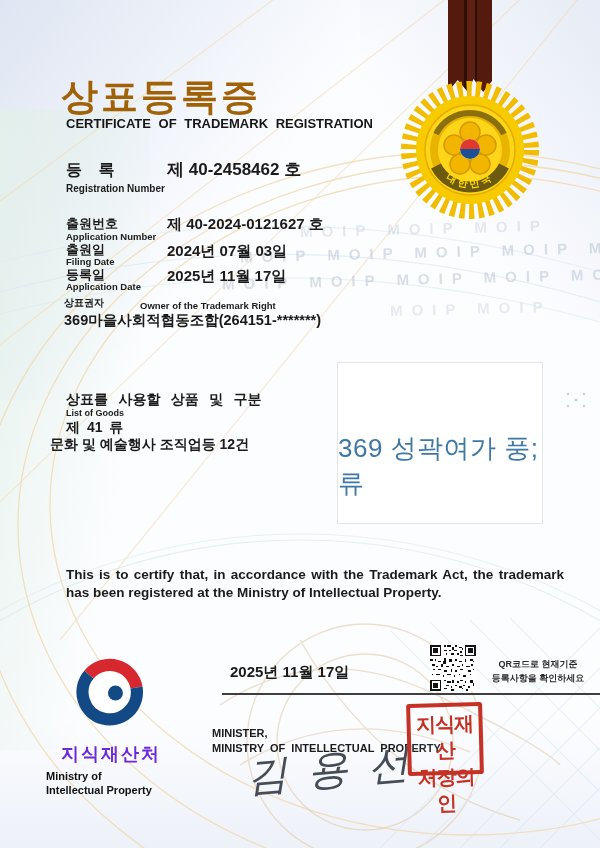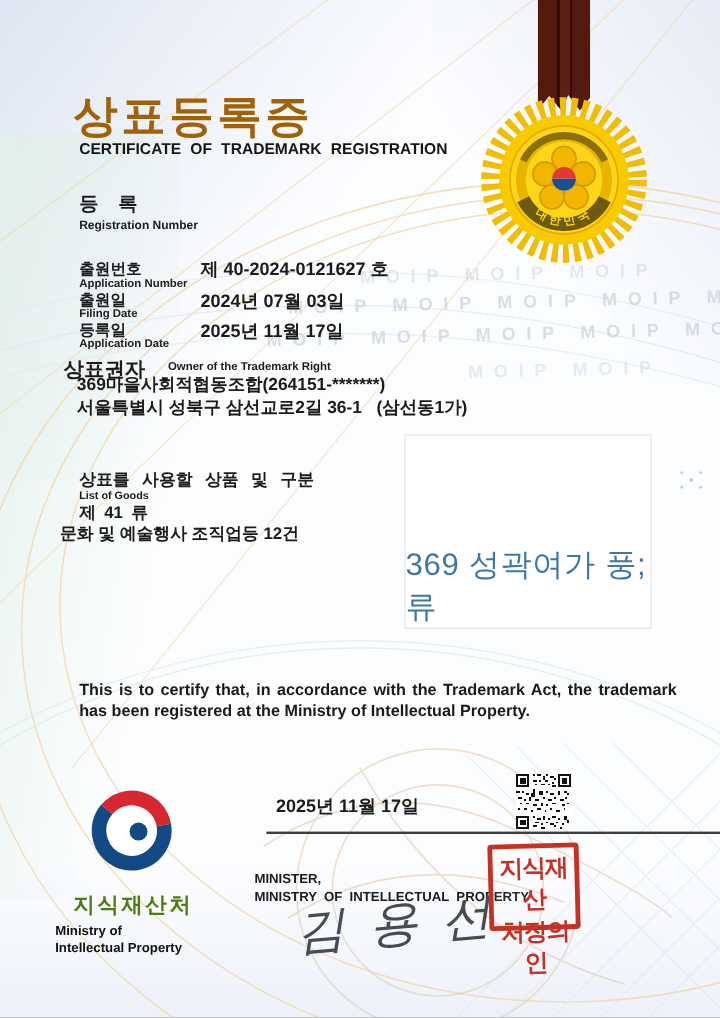--- a/index.html
+++ b/index.html
@@ -25,51 +25,51 @@
       opacity:.5;transform:rotate(-1.5deg);white-space:nowrap;}
   
   .title-ko{left:61px;top:72px;font-size:37px;font-weight:800;letter-spacing:3px;color:#a16207;}
   .title-en{left:66px;top:116px;font-size:13px;font-weight:700;word-spacing:4px;color:#161616;}
   .reg-label{left:66px;top:160px;font-size:16px;font-weight:700;letter-spacing:6px;}
   .reg-sub{left:66px;top:183px;font-size:10px;font-weight:600;}
   .reg-value{left:167px;top:158px;font-size:17px;font-weight:700;}
   .f-label{left:66px;font-size:13px;font-weight:700;}
   .f-sub{left:66px;font-size:9.5px;font-weight:600;color:#202020;}
   .f-value{left:167px;font-size:15px;font-weight:700;}
-  .owner-label{left:53px;top:296px;font-size:17px;font-weight:700;}
+  .owner-label{left:64px;top:296px;font-size:10px;font-weight:700;}
   .owner-sub{left:140px;top:300px;font-size:9.5px;font-weight:600;}
   .owner-name{left:64px;top:311px;font-size:14.5px;font-weight:700;}
   .owner-addr{left:64px;top:330px;font-size:14.5px;font-weight:700;white-space:pre-wrap;}
   .goods-label{left:66px;top:391px;font-size:14px;font-weight:600;word-spacing:2px;font-family:Liberation Mono, monospace;}
   .goods-sub{left:66px;top:408px;font-size:9px;font-weight:600;}
   .goods-class{left:66px;top:419px;font-size:14px;font-weight:700;word-spacing:3px;}
   .goods-desc{left:50px;top:436px;font-size:14px;font-weight:700;}
   .tm-box{left:337px;top:362px;width:204px;height:160px;background:#ffffff;
-    border:1px solid #e4e5e8;display:flex;align-items:flex-end;justify-content:center;}
+    border:1px solid #e4e5e8;display:flex;align-items:center;justify-content:center;}
   .tm-text{margin-top:46px;font-size:26px;color:#3f78a4;font-weight:400;letter-spacing:.5px;}
   .stmt-ko{left:66px;top:539px;font-size:16px;font-weight:700;letter-spacing:-.4px;white-space:nowrap;}
   .stmt-en{left:66px;top:566px;width:498px;font-size:13.5px;font-weight:700;
     line-height:1.33;text-align:justify;}
   
   .issue-date{left:230px;top:663px;font-size:15px;font-weight:700;}
   .qr-caption{left:480px;top:658px;width:116px;font-size:9px;font-weight:700;
     text-align:center;line-height:1.55;white-space:pre-line;color:#2a2a2a;}
   .sig-rule{left:222px;top:693px;width:378px;height:2px;background:#3e3e3e;}
   .minister-title{left:228px;top:698px;font-size:23px;font-weight:800;letter-spacing:3px;}
   .minister-en{left:212px;top:726px;font-size:11px;font-weight:700;line-height:1.32;
     white-space:pre-line;word-spacing:3px;}
   .signature{left:246px;top:742px;font-size:41px;color:#454c55;
     font-family:"DejaVu Serif","Liberation Serif",serif;font-style:italic;
     letter-spacing:20px;transform:rotate(-5deg);z-index:3;}
   .seal{left:407px;top:703px;width:64px;height:58px;border:4px solid #c53225;border-radius:3px;
     color:#c53225;font-size:20px;font-weight:800;line-height:1.32;text-align:center;
     letter-spacing:-1px;padding:4px 2px 2px 2px;white-space:pre-line;
     transform:rotate(-1.5deg);z-index:5;background:rgba(255,255,255,.06);}
   .agency-name{left:46px;top:742px;width:130px;text-align:center;
-    font-size:18px;font-weight:700;letter-spacing:2px;color:#4d7c0f;}
+    font-size:18px;font-weight:700;letter-spacing:2px;color:#6d28d9;}
   .agency-en{left:46px;top:769px;width:130px;text-align:left;font-size:11px;
     font-weight:600;line-height:1.3;white-space:pre-line;color:#111;}
   .ribbon{left:448px;top:0;width:44px;height:92px;z-index:2;
     background:repeating-linear-gradient(90deg,#541a0e 0 16px,#2d0f08 16px 19px,#5d2012 19px 27px,#2d0f08 27px 29px,#541a0e 29px 44px);
     clip-path:polygon(0 0,100% 0,100% 88%,80% 100%,58% 86%,45% 100%,22% 87%,0 100%);}
   .medal{left:395px;top:75px;z-index:2;}
   .qr{left:430px;top:645px;}
   .logo{left:76px;top:658px;}
   .z2{z-index:2;}
 </style>
@@ -161,37 +161,37 @@
     <text font-size="10" font-weight="bold" fill="#ffd700" letter-spacing="3">
       <textPath href="#medalArc" startOffset="50%" text-anchor="middle">대한민국</textPath>
     </text>
   </svg>
 
   <div class="abs title-ko z2">상표등록증</div>
   <div class="abs title-en z2">CERTIFICATE OF TRADEMARK REGISTRATION</div>
 
   <div class="abs reg-label z2">등 록</div>
   <div class="abs reg-sub z2">Registration Number</div>
+  <div class="abs reg-value z2">제 40-2458462 호</div>
 
   <div class="abs f-label z2" style="top:215px;">출원번호</div>
   <div class="abs f-sub z2" style="top:231px;">Application Number</div>
   <div class="abs f-value z2" style="top:215px;">제 40-2024-0121627 호</div>
 
   <div class="abs f-label z2" style="top:241px;">출원일</div>
   <div class="abs f-sub z2" style="top:256px;">Filing Date</div>
   <div class="abs f-value z2" style="top:242px;">2024년 07월 03일</div>
 
   <div class="abs f-label z2" style="top:266px;">등록일</div>
   <div class="abs f-sub z2" style="top:281px;">Application Date</div>
   <div class="abs f-value z2" style="top:267px;">2025년 11월 17일</div>
 
   <div class="abs owner-label z2">상표권자</div>
   <div class="abs owner-sub z2">Owner of the Trademark Right</div>
   <div class="abs owner-name z2">369마을사회적협동조합(264151-*******)</div>
-  <div class="abs owner-addr z2">서울특별시 성북구 삼선교로2길 36-1   (삼선동1가)</div>
 
   <div class="abs goods-label z2">상표를 사용할 상품 및 구분</div>
   <div class="abs goods-sub z2">List of Goods</div>
   <div class="abs goods-class z2">제 41 류</div>
   <div class="abs goods-desc z2">문화 및 예술행사 조직업등 12건</div>
 
   <div class="abs tm-box z2">
     <div class="tm-text">369 성곽여가 풍;류</div>
   </div>
 
@@ -233,20 +233,22 @@
                M17 13h2v1h-2z M20 12h1v1h-1z M23 13h2v1h-2z M26 12h1v1h-1z M2 15h1v1H2z
                M5 15h2v1H5z M9 16h2v1H9z M13 15h1v2h-1z M16 16h1v1h-1z M19 15h2v1h-2z
                M24 16h2v1h-2z M27 15h1v1h-1z M1 18h1v1H1z M4 18h2v1H4z M8 19h1v1H8z
                M11 18h2v1h-2z M15 19h1v1h-1z M18 18h1v1h-1z M21 19h2v1h-2z M25 18h1v1h-1z
                M9 22h1v1H9z M11 23h2v1h-2z M14 22h1v2h-1z M17 23h1v1h-1z M19 22h2v1h-2z
                M22 23h1v1h-1z M25 22h2v2h-2z M10 25h2v1h-2z M13 26h1v1h-1z M16 25h1v1h-1z
                M18 26h2v1h-2z M21 25h1v1h-1z M24 26h1v1h-1z M27 24h1v2h-1z M9 27h2v1H9z
                M13 28h2v1h-2z M20 27h1v1h-1z M23 28h1v1h-1z"></path>
     </g>
   </svg>
+  <div class="abs qr-caption z2">QR코드로 현재기준
+등록사항을 확인하세요</div>
 
   <div class="abs sig-rule z2"></div>
   <div class="abs minister-en z2">MINISTER,
 MINISTRY OF INTELLECTUAL PROPERTY</div>
   <div class="abs signature">김용선</div>
   <div class="abs seal">지식재산
 처장의인</div>
 
 </div>
 

